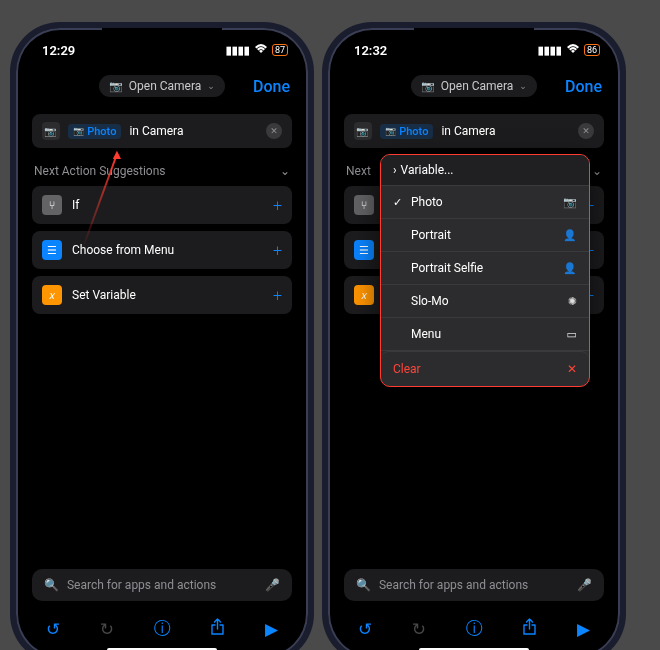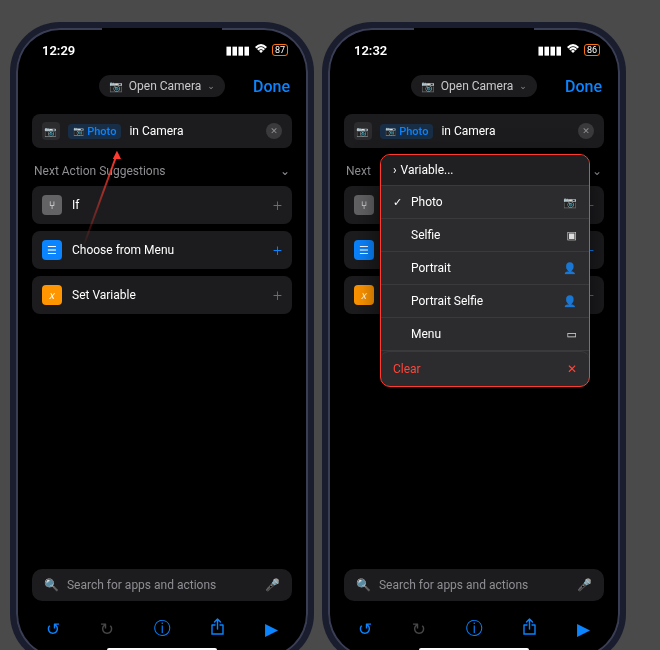--- a/index.html
+++ b/index.html
@@ -277,37 +277,37 @@
       <div class="dd-item">
         <span class="left">
             <span class="check">✓</span>
             <span>Photo</span>
           </span>
         <span class="dd-icon">📷</span>
       </div>
       <div class="dd-item">
         <span class="left">
             <span class="check"></span>
-            <span>Selfie</span>
-          </span>
-        <span class="dd-icon">▣</span>
-      </div>
-      <div class="dd-item">
-        <span class="left">
-            <span class="check"></span>
             <span>Portrait</span>
           </span>
         <span class="dd-icon">👤</span>
       </div>
       <div class="dd-item">
         <span class="left">
             <span class="check"></span>
             <span>Portrait Selfie</span>
           </span>
         <span class="dd-icon">👤</span>
+      </div>
+      <div class="dd-item">
+        <span class="left">
+            <span class="check"></span>
+            <span>Slo-Mo</span>
+          </span>
+        <span class="dd-icon">✺</span>
       </div>
       <div class="dd-item">
         <span class="left">
             <span class="check"></span>
             <span>Menu</span>
           </span>
         <span class="dd-icon">▭</span>
       </div>
       <div class="dd-clear">
         <span>Clear</span>

